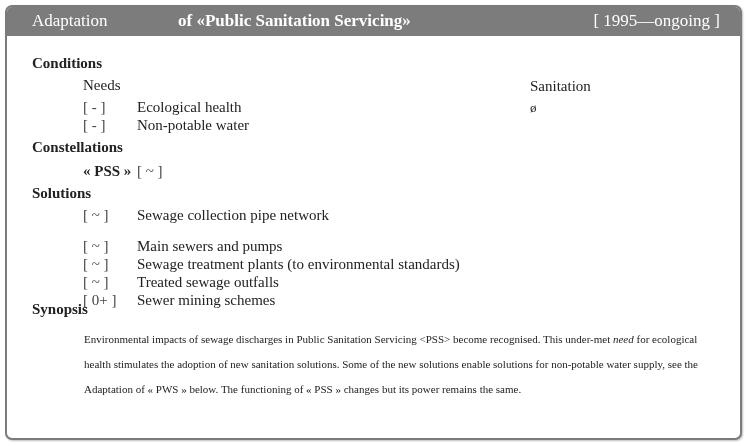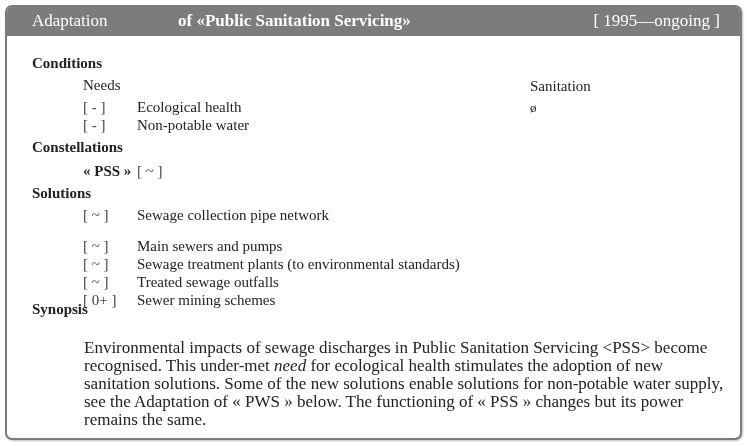--- a/index.html
+++ b/index.html
@@ -25,22 +25,22 @@
   .content {
     position: absolute; left: 0; top: 29px; right: 0; bottom: 0;
     font-family: "Liberation Serif", serif; font-size: 15px; line-height: 18px;
   }
   .section-title { position: absolute; left: 25px; font-weight: bold; font-size: 15px; }
   .subhead { position: absolute; }
   .marker { position: absolute; left: 76px; color: #444; }
   .label { position: absolute; left: 130px; }
   .abs { position: absolute; }
   .synopsis {
-    position: absolute; left: 77px; top: 303px; width: 640px;
-    font-size: 17px; line-height: 18px;
+    position: absolute; left: 77px; top: 291px; width: 640px;
+    font-size: 11px; line-height: 25px;
   }
   .synopsis em { font-style: italic; }
 </style>
 </head>
 <body>
 
 <div class="card">
   <div class="header">
     <span class="kind">Adaptation</span>
     <span class="subject">of «Public Sanitation Servicing»</span>

